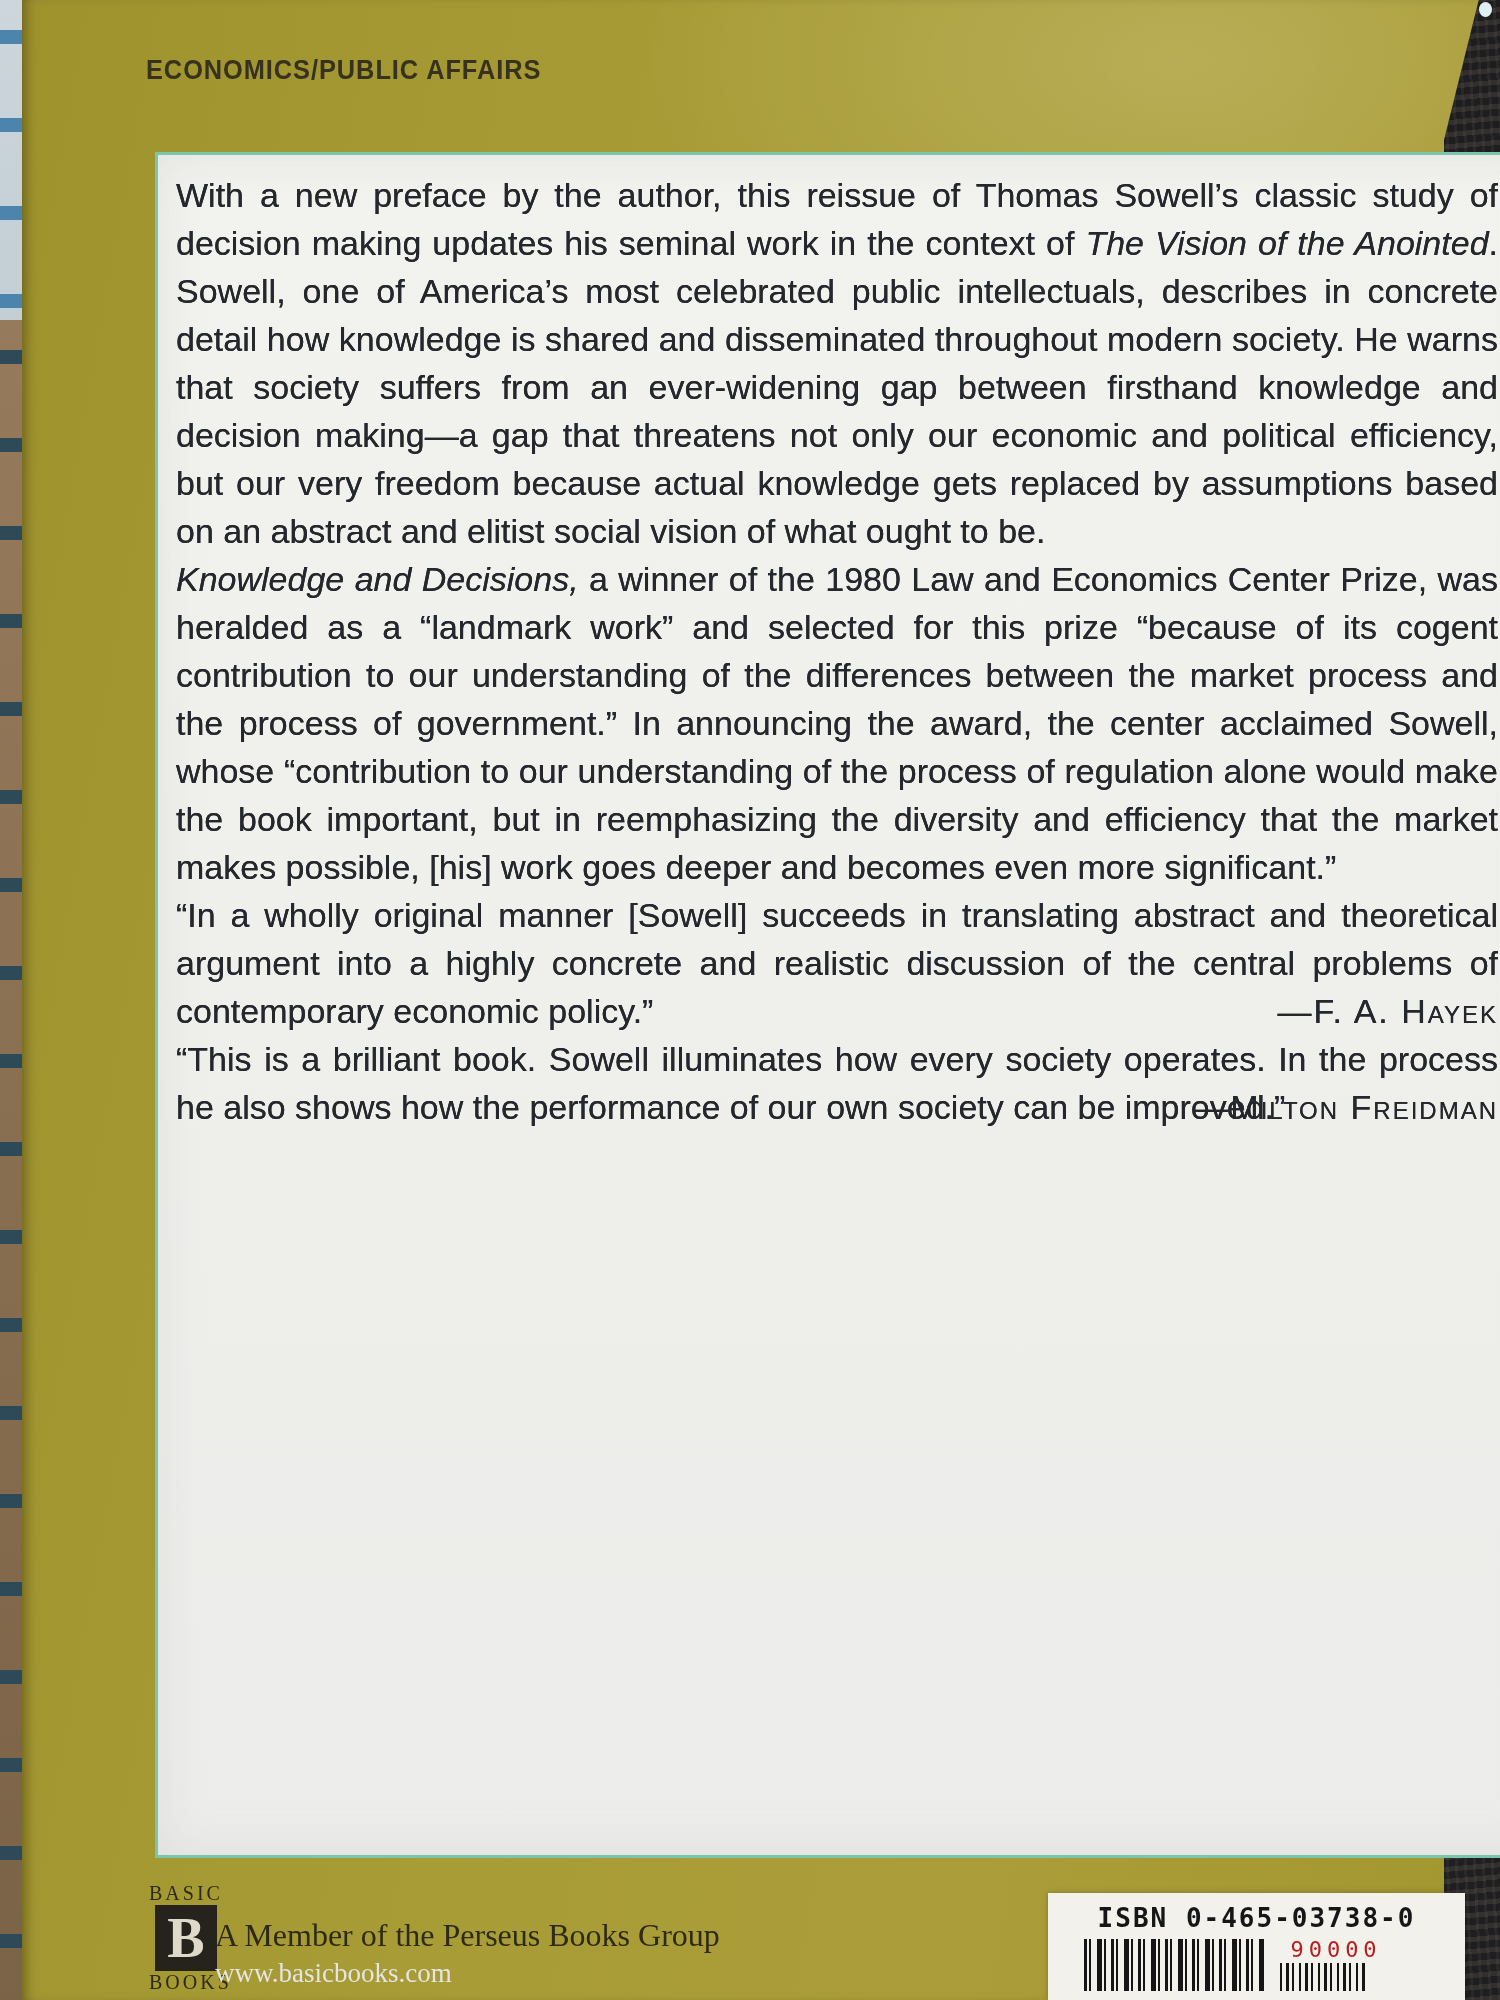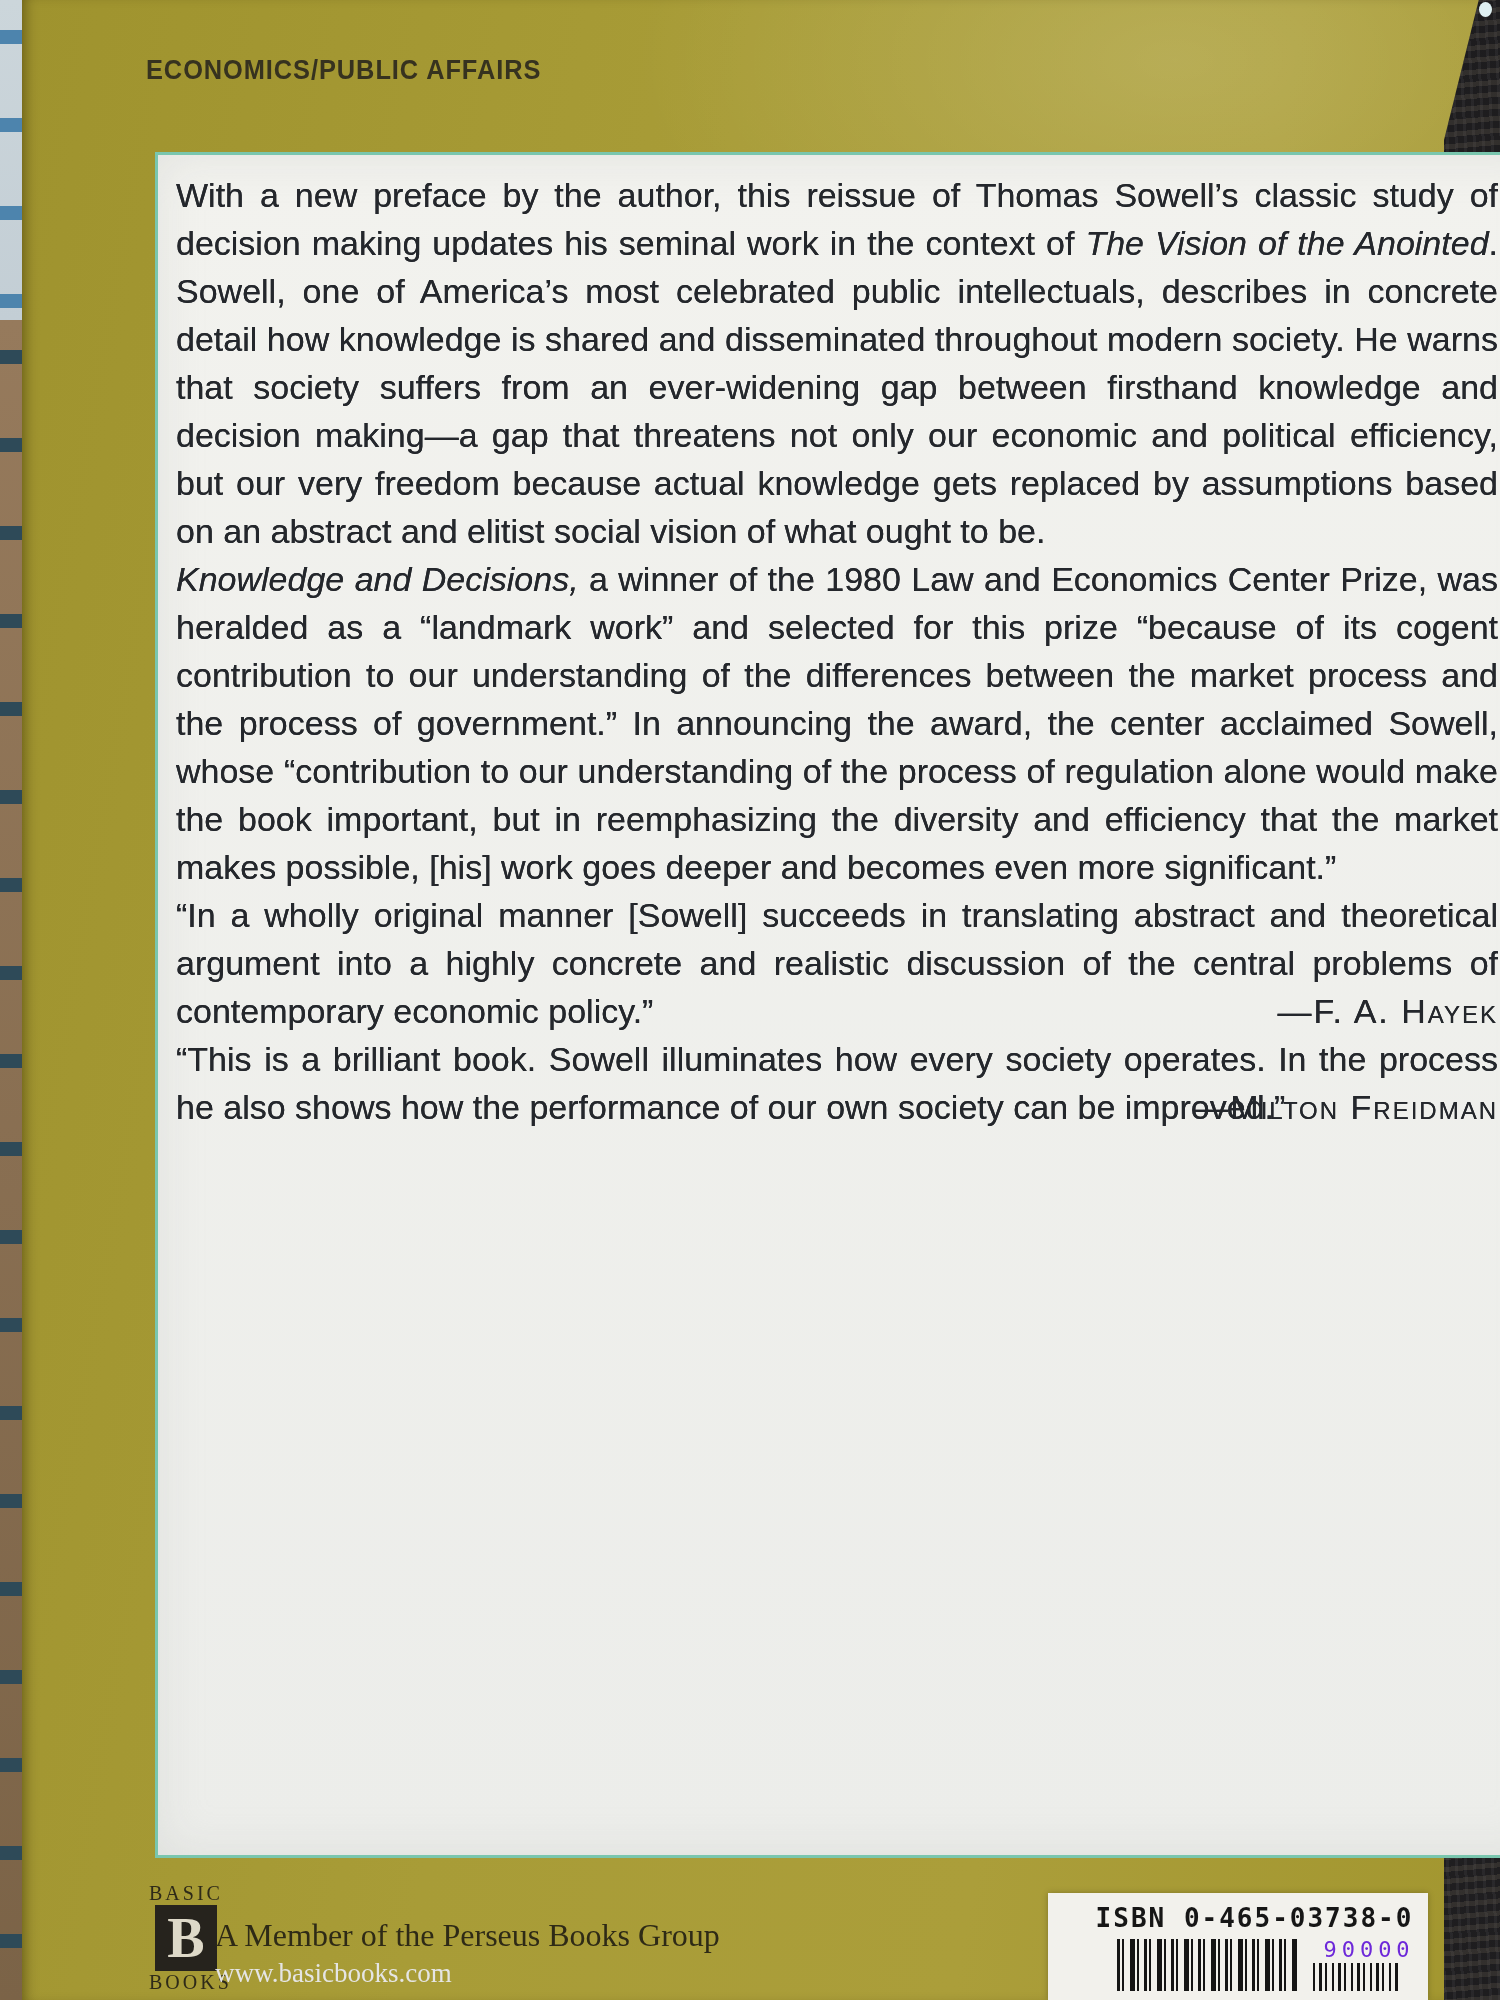--- a/index.html
+++ b/index.html
@@ -83,40 +83,40 @@
   .member{
     position:absolute;left:215px;top:1917px;
     font-family:"Liberation Serif",serif;font-size:32px;color:#2e2a16;white-space:nowrap;
   }
   .website{
     position:absolute;left:215px;top:1958px;
     font-family:"Liberation Serif",serif;font-size:27px;color:#e5e5e5;white-space:nowrap;
   }
   
   .sticker{
-    position:absolute;left:1048px;top:1893px;width:347px;height:107px;
-    background:#f2f1ec;box-shadow:0 0 6px rgba(0,0,0,.25);padding-left:33px;
+    position:absolute;left:1048px;top:1893px;width:417px;height:107px;
+    background:#f2f1ec;box-shadow:0 0 6px rgba(0,0,0,.25);
   }
   .isbn{
     font-family:"DejaVu Sans Mono",monospace;font-size:26px;font-weight:bold;
     letter-spacing:2px;color:#161616;text-align:center;margin-top:10px;white-space:nowrap;
   }
   .bars-row{display:flex;align-items:flex-start;margin:6px 8px 0 36px;}
   .bars-main{
     width:182px;height:52px;
     background:repeating-linear-gradient(90deg,
       #151515 0 3px, rgba(0,0,0,0) 3px 5px,
       #151515 5px 7px, rgba(0,0,0,0) 7px 13px,
       #151515 13px 18px, rgba(0,0,0,0) 18px 20px,
       #151515 20px 22px, rgba(0,0,0,0) 22px 27px);
   }
   .supp{width:100px;margin-left:8px;display:flex;flex-direction:column;align-items:center;}
   .supp-num{
     font-family:"DejaVu Sans Mono",monospace;font-size:22px;letter-spacing:5px;
-    color:#6d28d9;line-height:22px;white-space:nowrap;margin-left:24px;
+    color:#b91c1c;line-height:22px;white-space:nowrap;margin-left:24px;
   }
   .bars-supp{
     width:88px;height:28px;margin-top:2px;
     background:repeating-linear-gradient(90deg,
       #151515 0 2px, rgba(0,0,0,0) 2px 6px,
       #151515 6px 9px, rgba(0,0,0,0) 9px 12px,
       #151515 12px 14px, rgba(0,0,0,0) 14px 19px);
   }
 </style>
 </head>

